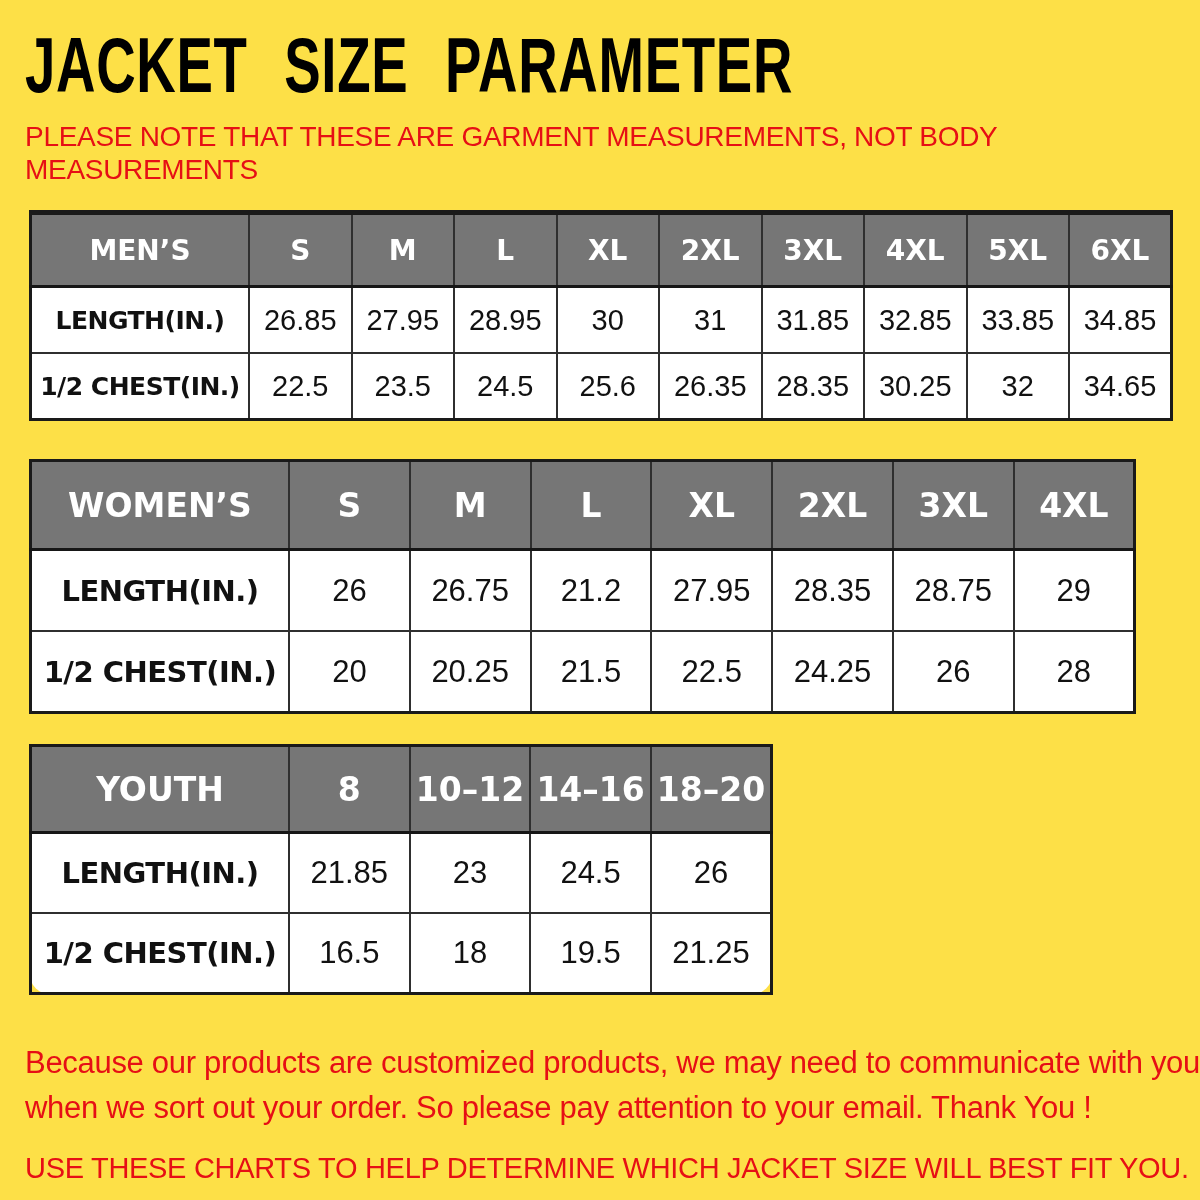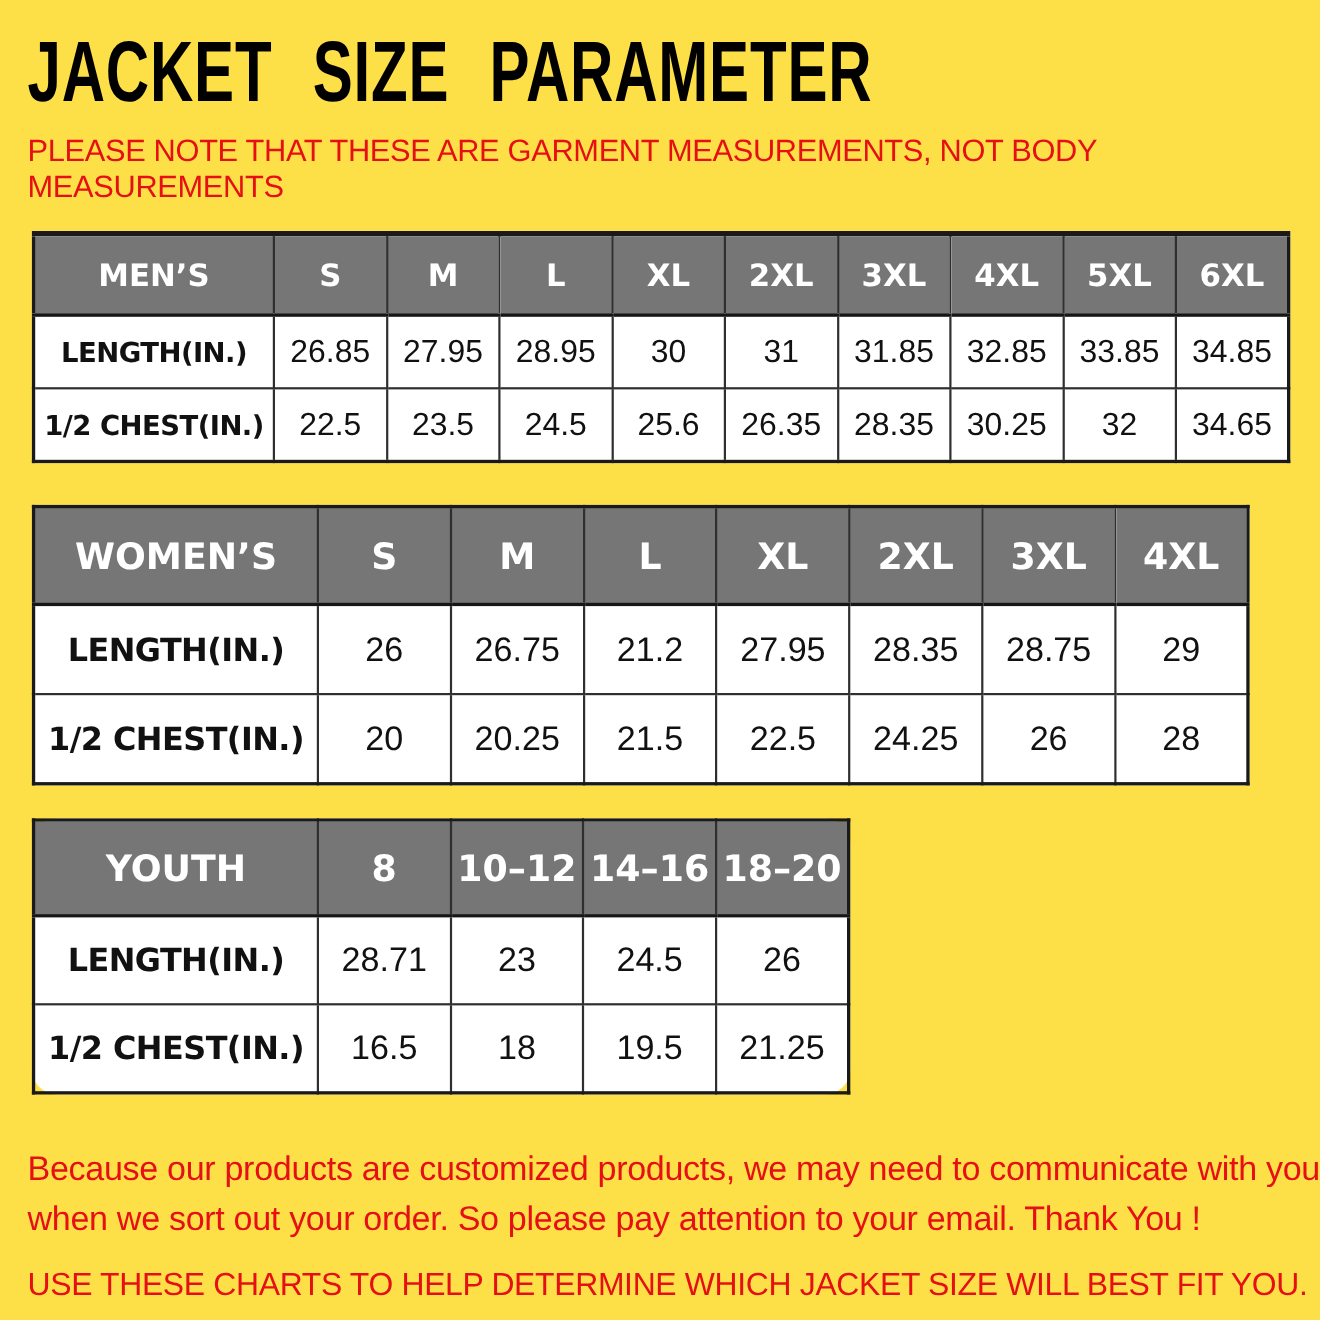--- a/index.html
+++ b/index.html
@@ -201,21 +201,21 @@
           <th class="col0">YOUTH</th>
           <th>8</th>
           <th>10–12</th>
           <th>14–16</th>
           <th>18–20</th>
         </tr>
       </thead>
       <tbody>
         <tr>
           <td class="col0 row-label">LENGTH(IN.)</td>
-          <td>28.71</td>
+          <td>21.85</td>
           <td>23</td>
           <td>24.5</td>
           <td>26</td>
         </tr>
         <tr>
           <td class="col0 row-label">1/2 CHEST(IN.)</td>
           <td>16.5</td>
           <td>18</td>
           <td>19.5</td>
           <td>21.25</td>

